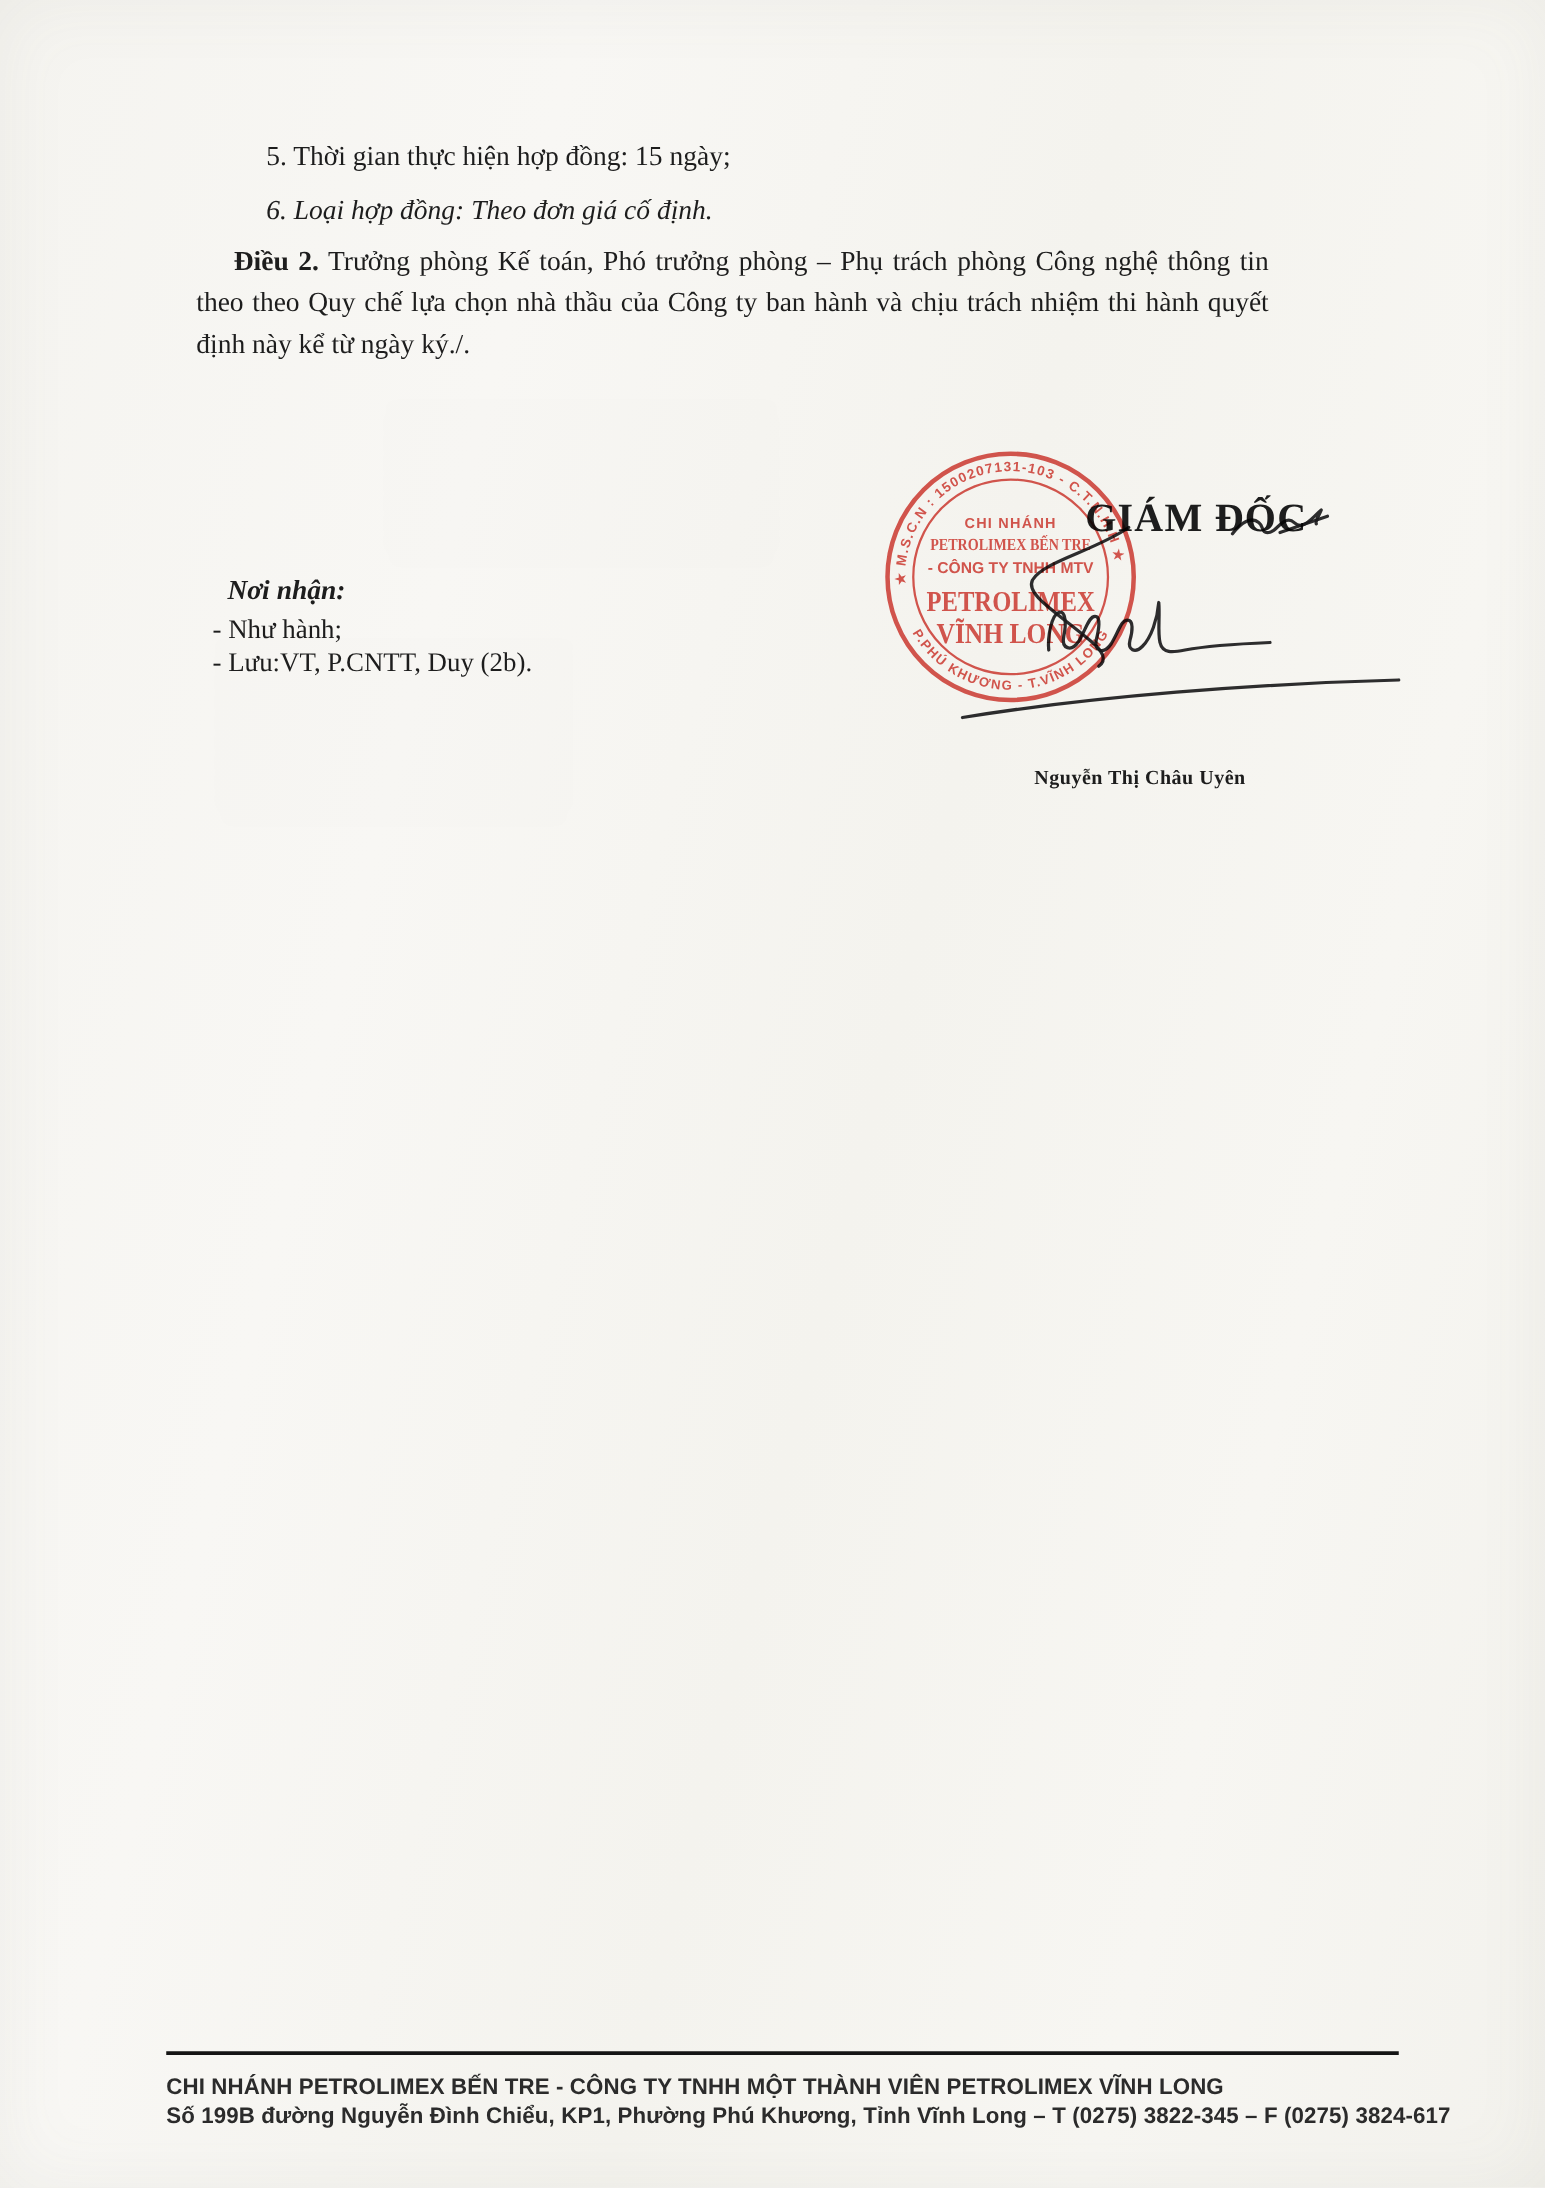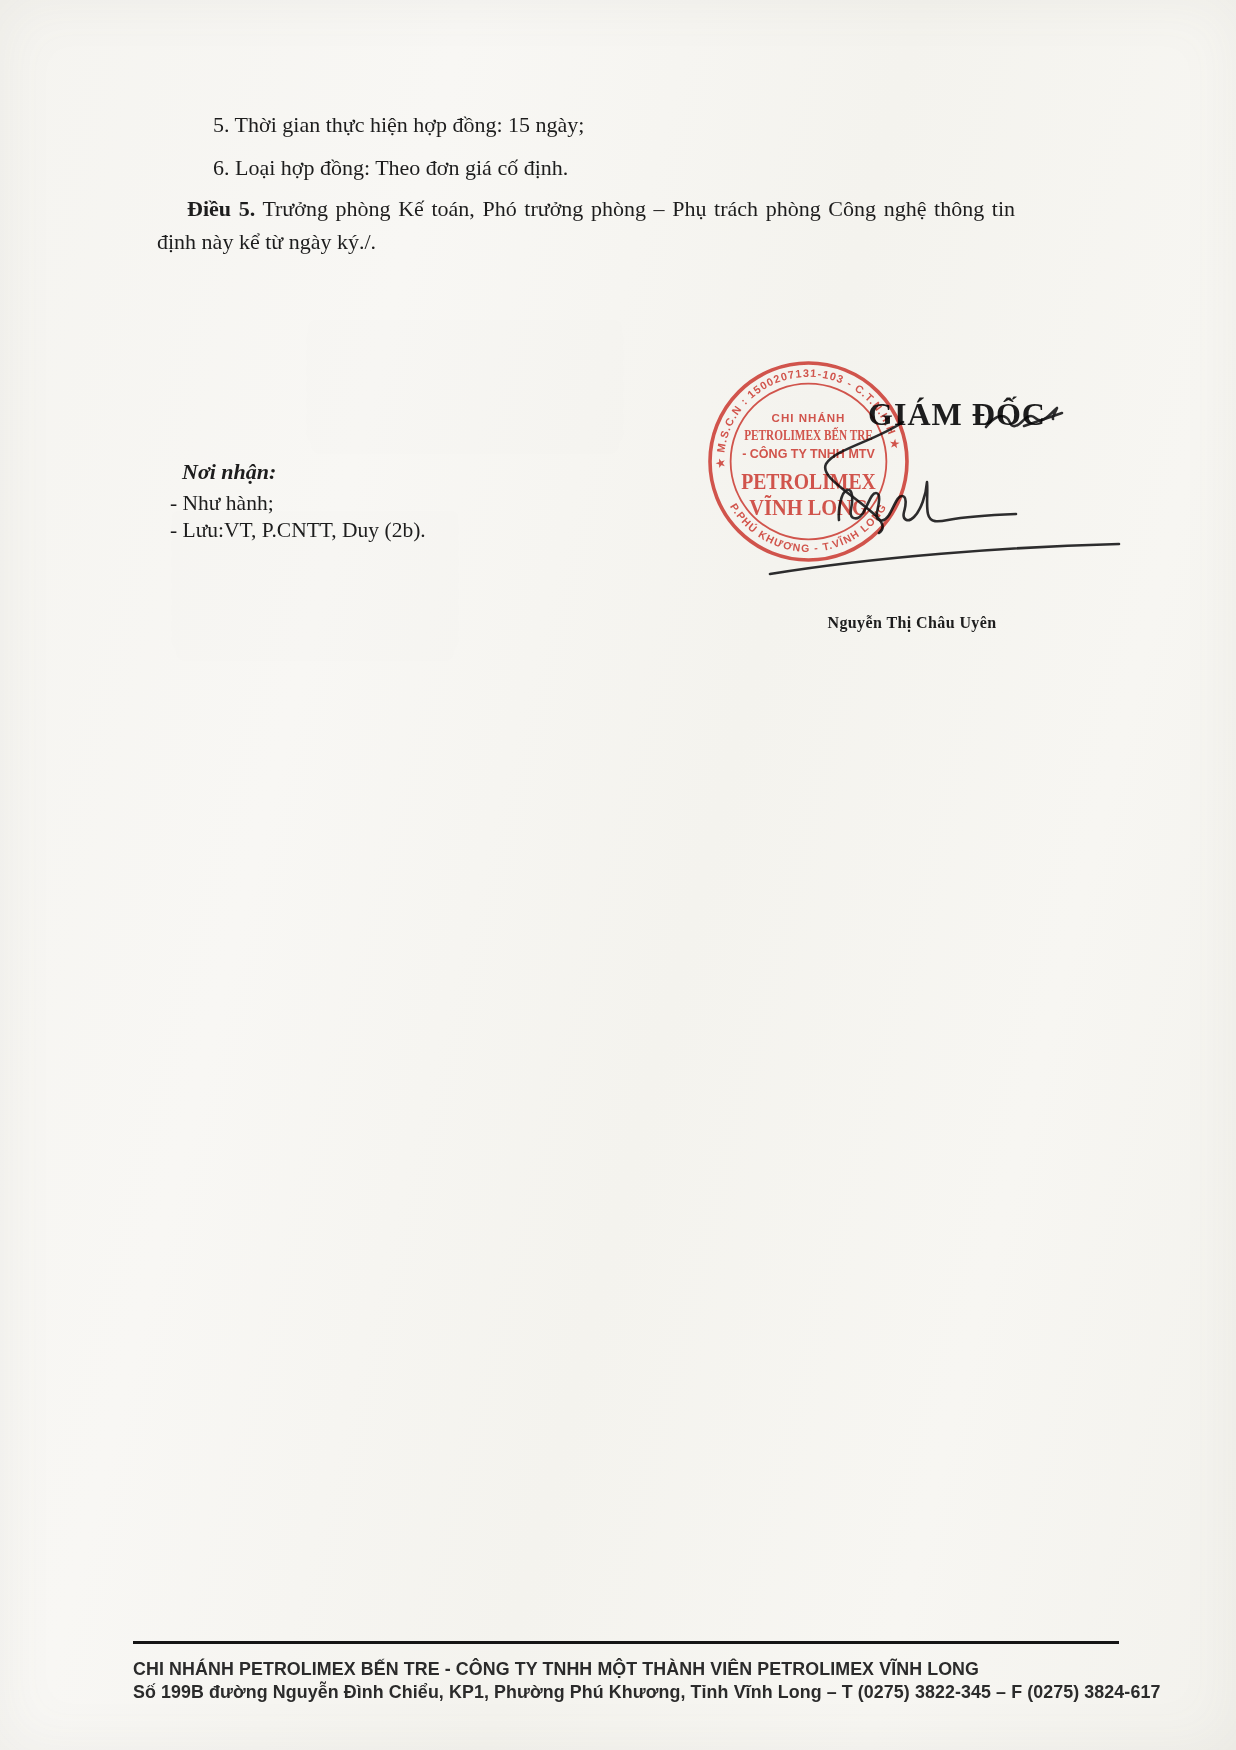--- a/index.html
+++ b/index.html
@@ -23,21 +23,21 @@
   }
   .g1{left:300px;top:318px;width:330px;height:135px;opacity:0.05;}
   .g2{left:165px;top:505px;width:300px;height:155px;opacity:0.05;}
   .g3{left:560px;top:860px;width:230px;height:190px;opacity:0.035;}
   .g4{left:420px;top:1130px;width:260px;height:100px;opacity:0.03;}
 
   .clause{
     position:absolute;left:213px;font-size:22px;line-height:30px;white-space:nowrap;
   }
   .c5{top:110px;}
-  .c6{top:153px;}
+  .c6{top:153px;font-style:italic;}
 
   .article{
     position:absolute;left:157px;top:192px;width:858px;
     font-size:22px;line-height:33px;
   }
   .aline{width:100%;}
   .just{text-align:justify;text-align-last:justify;}
   .indent{text-indent:30px;}
   .alabel{font-weight:bold;}
 
@@ -80,21 +80,22 @@
 
   <div class="ghost g1"></div>
   <div class="ghost g2"></div>
   <div class="ghost g3"></div>
   <div class="ghost g4"></div>
 
   <div class="clause c5">5. Thời gian thực hiện hợp đồng: 15 ngày;</div>
   <div class="clause c6">6. Loại hợp đồng: Theo đơn giá cố định.</div>
 
   <div class="article">
-    <div class="aline just indent"><strong class="alabel">Điều 5.</strong><span> Trưởng phòng Kế toán, Phó trưởng phòng – Phụ trách phòng Công nghệ thông tin</span></div>
+    <div class="aline just indent"><strong class="alabel">Điều 2.</strong><span> Trưởng phòng Kế toán, Phó trưởng phòng – Phụ trách phòng Công nghệ thông tin</span></div>
+    <div class="aline just">theo theo Quy chế lựa chọn nhà thầu của Công ty ban hành và chịu trách nhiệm thi hành quyết</div>
     <div class="aline">định này kể từ ngày ký./.</div>
   </div>
 
   <div class="recipients">
     <div class="rhead">Nơi nhận:</div>
     <div class="rline">- Như hành;</div>
     <div class="rline">- Lưu:VT, P.CNTT, Duy (2b).</div>
   </div>
 
   <div class="sign-title">GIÁM ĐỐC</div>

